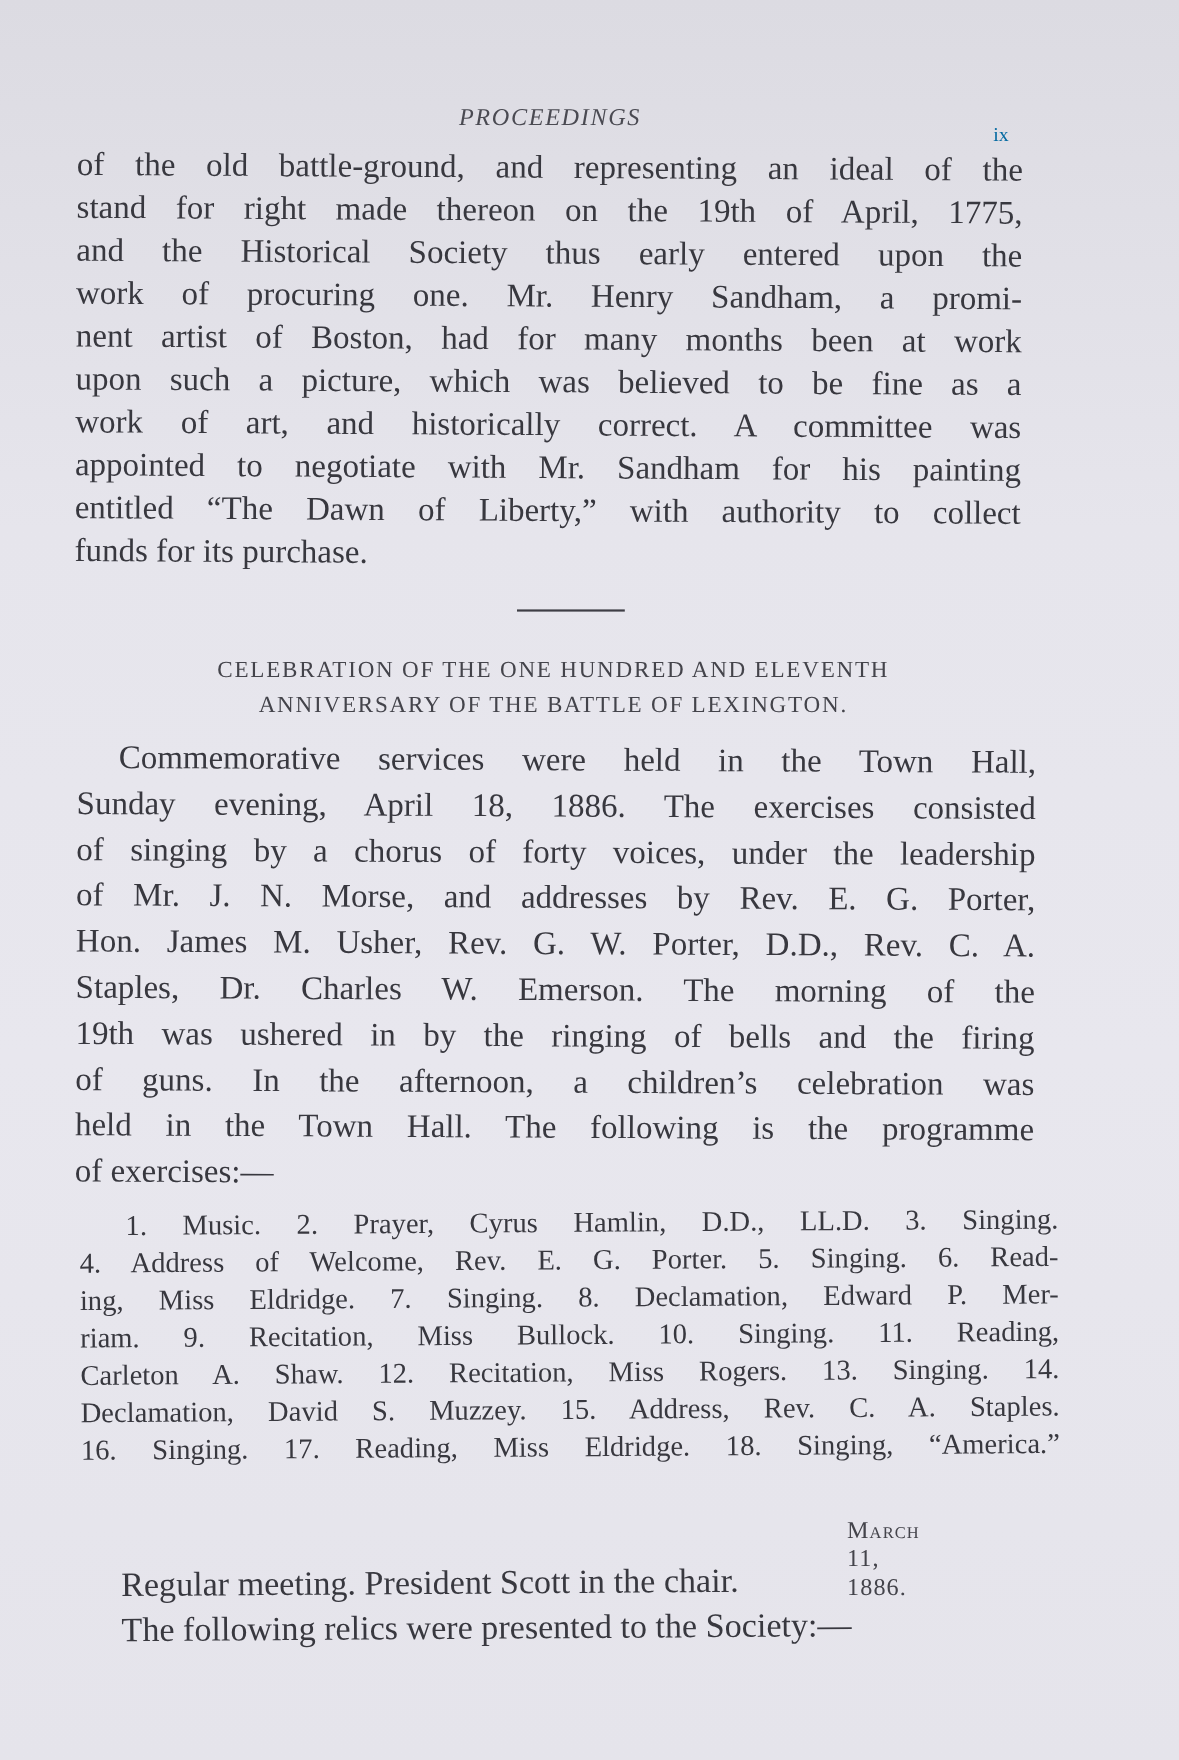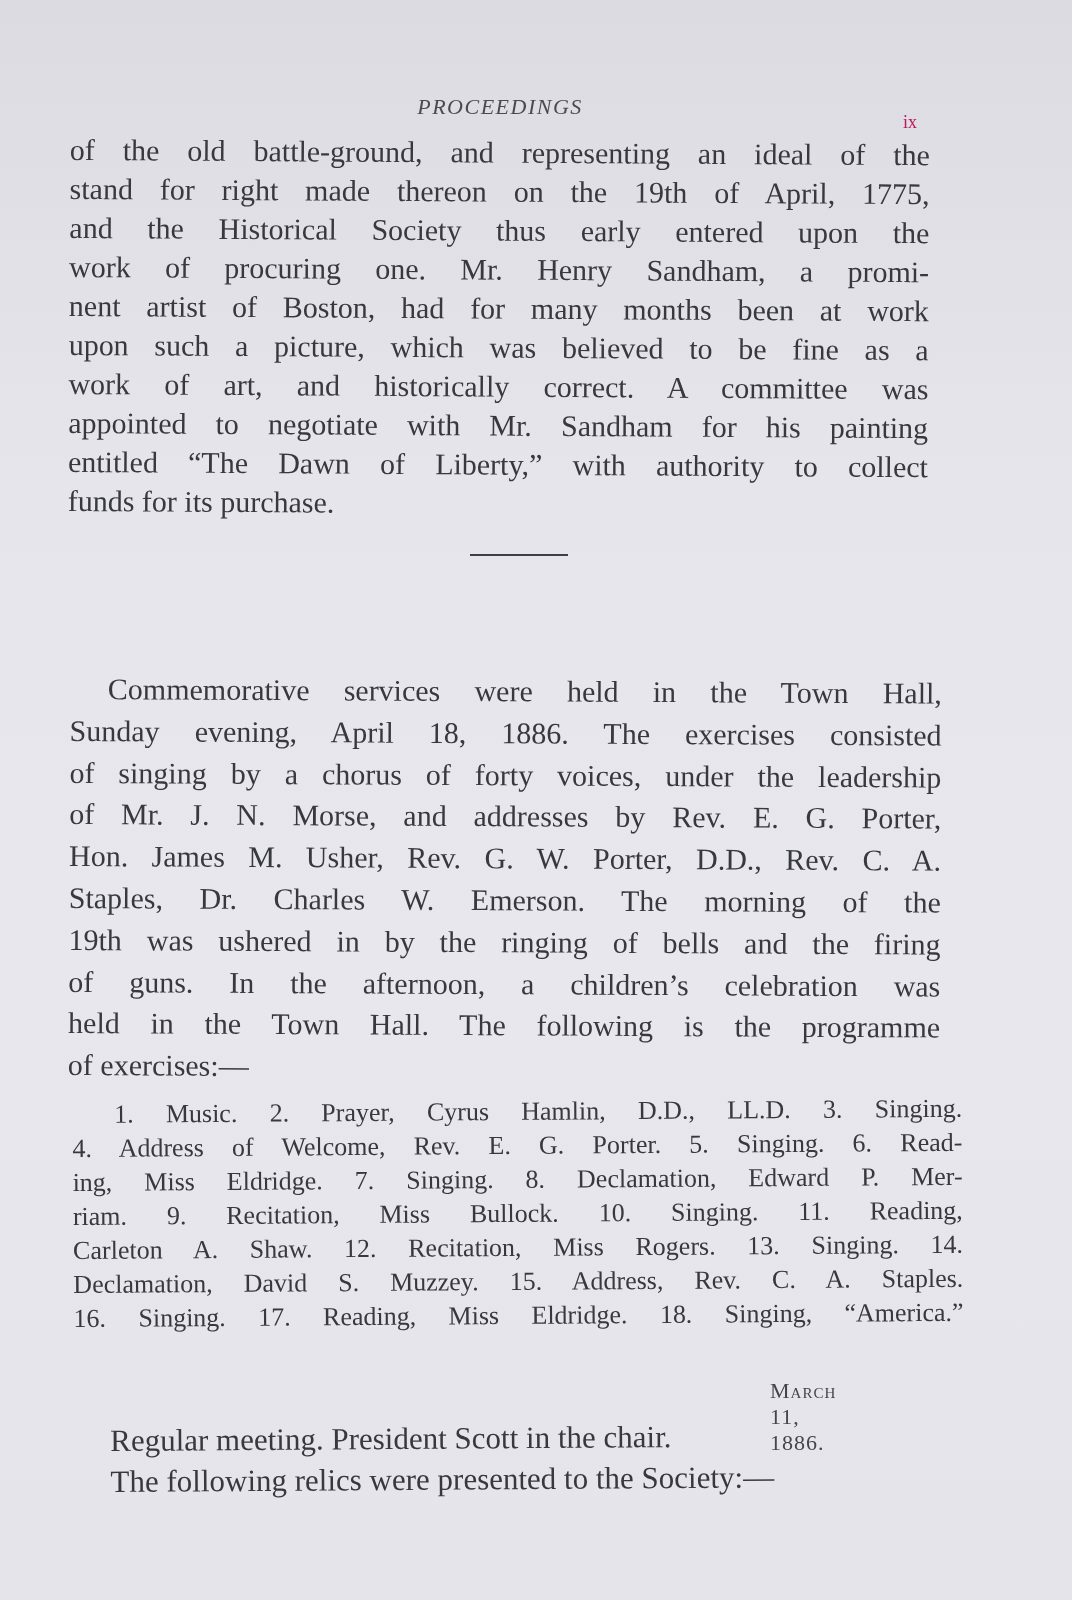--- a/index.html
+++ b/index.html
@@ -31,21 +31,21 @@
       font-style: italic;
       font-size: 22px;
       letter-spacing: 1.5px;
       color: #4a4a52;
     }
     .page-number {
       position: absolute;
       top: 112px;
       left: 903px;
       font-size: 18px;
-      color: #be185d;
+      color: #0369a1;
     }
     .body-block {
       position: absolute;
       left: 70px;
       width: 860px;
     }
     .line {
       display: block;
       white-space: nowrap;
       font-size: 30px;
@@ -146,20 +146,24 @@
     <span class="line">nent artist of Boston, had for many months been at work</span>
     <span class="line">upon such a picture, which was believed to be fine as a</span>
     <span class="line">work of art, and historically correct.  A committee was</span>
     <span class="line">appointed to negotiate with Mr. Sandham for his painting</span>
     <span class="line">entitled “The Dawn of Liberty,” with authority to collect</span>
     <span class="line last">funds for its purchase.</span>
   </div>
 
   <div class="divider"></div>
 
+  <div class="section-heading">
+    <span>CELEBRATION OF THE ONE HUNDRED AND ELEVENTH</span>
+    <span>ANNIVERSARY OF THE BATTLE OF LEXINGTON.</span>
+  </div>
 
   <div class="body-block" id="para2">
     <span class="line indent">Commemorative services were held in the Town Hall,</span>
     <span class="line">Sunday evening, April 18, 1886.  The exercises consisted</span>
     <span class="line">of singing by a chorus of forty voices, under the leadership</span>
     <span class="line">of Mr. J. N. Morse, and addresses by Rev. E. G. Porter,</span>
     <span class="line">Hon. James M. Usher, Rev. G. W. Porter, D.D., Rev. C. A.</span>
     <span class="line">Staples, Dr. Charles W. Emerson.  The morning of the</span>
     <span class="line">19th was ushered in by the ringing of bells and the firing</span>
     <span class="line">of guns.  In the afternoon, a children’s celebration was</span>

